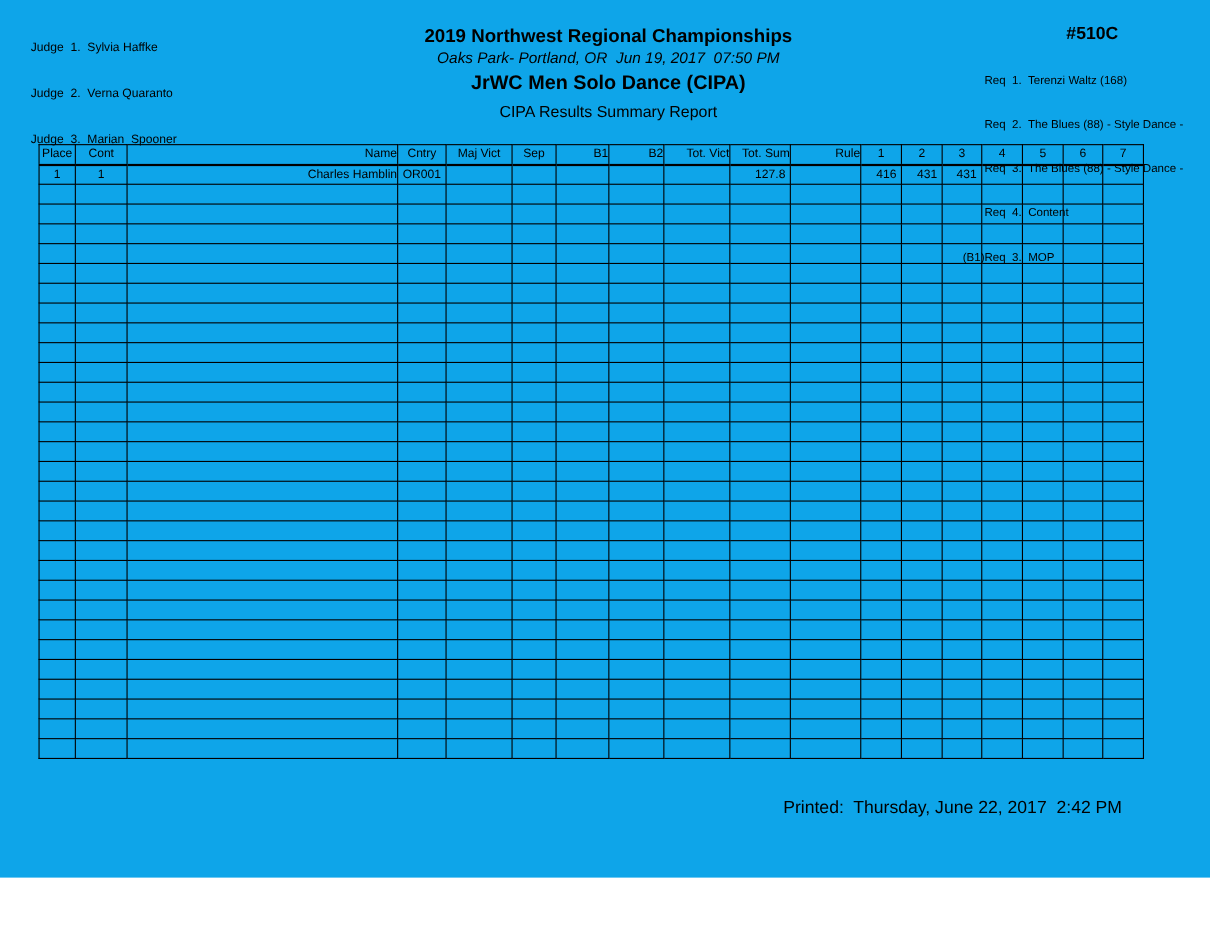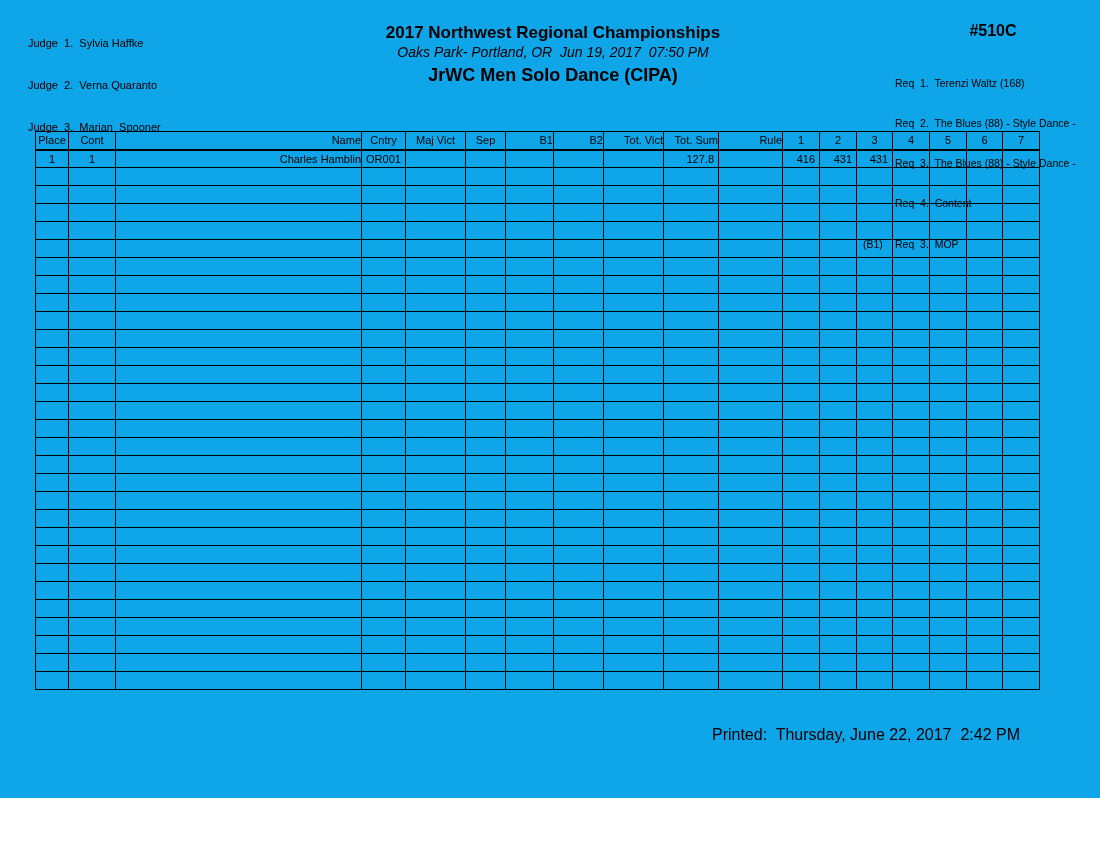--- a/index.html
+++ b/index.html
@@ -45,24 +45,25 @@
     left: 893px;
     top: 22px;
     width: 200px;
     text-align: center;
     font-size: 16px;
     font-weight: bold;
   }
   .req-list {
     position: absolute;
     left: 863px;
-    top: 50px;
+    top: 40px;
     font-size: 10.5px;
     line-height: 13.4px;
     white-space: pre;
+    text-align: right;
   }
   .req-line { display: flex; }
   .req-prefix { display: inline-block; width: 32px; flex: 0 0 32px; }
 
   
   table.results-table {
     position: absolute;
     left: 35px;
     top: 131px;
     border-collapse: collapse;
@@ -99,23 +100,24 @@
 
 <div class="page">
 
   <div class="judges">
     <div>Judge  1.  Sylvia Haffke</div>
     <div>Judge  2.  Verna Quaranto</div>
     <div>Judge  3.  Marian  Spooner</div>
   </div>
 
   <div class="title-block">
-    <div class="event-title">2017 Northwest Regional Championships</div>
+    <div class="event-title">2019 Northwest Regional Championships</div>
     <div class="venue-line">Oaks Park- Portland, OR  Jun 19, 2017  07:50 PM</div>
     <div class="division-title">JrWC Men Solo Dance (CIPA)</div>
+    <div class="report-title">CIPA Results Summary Report</div>
   </div>
 
   <div class="heat-number">#510C</div>
 
   <div class="req-list">
     <div class="req-line">
       <span class="req-prefix"></span>
       <span>Req  1.  Terenzi Waltz (168)</span>
     </div>
     <div class="req-line">

